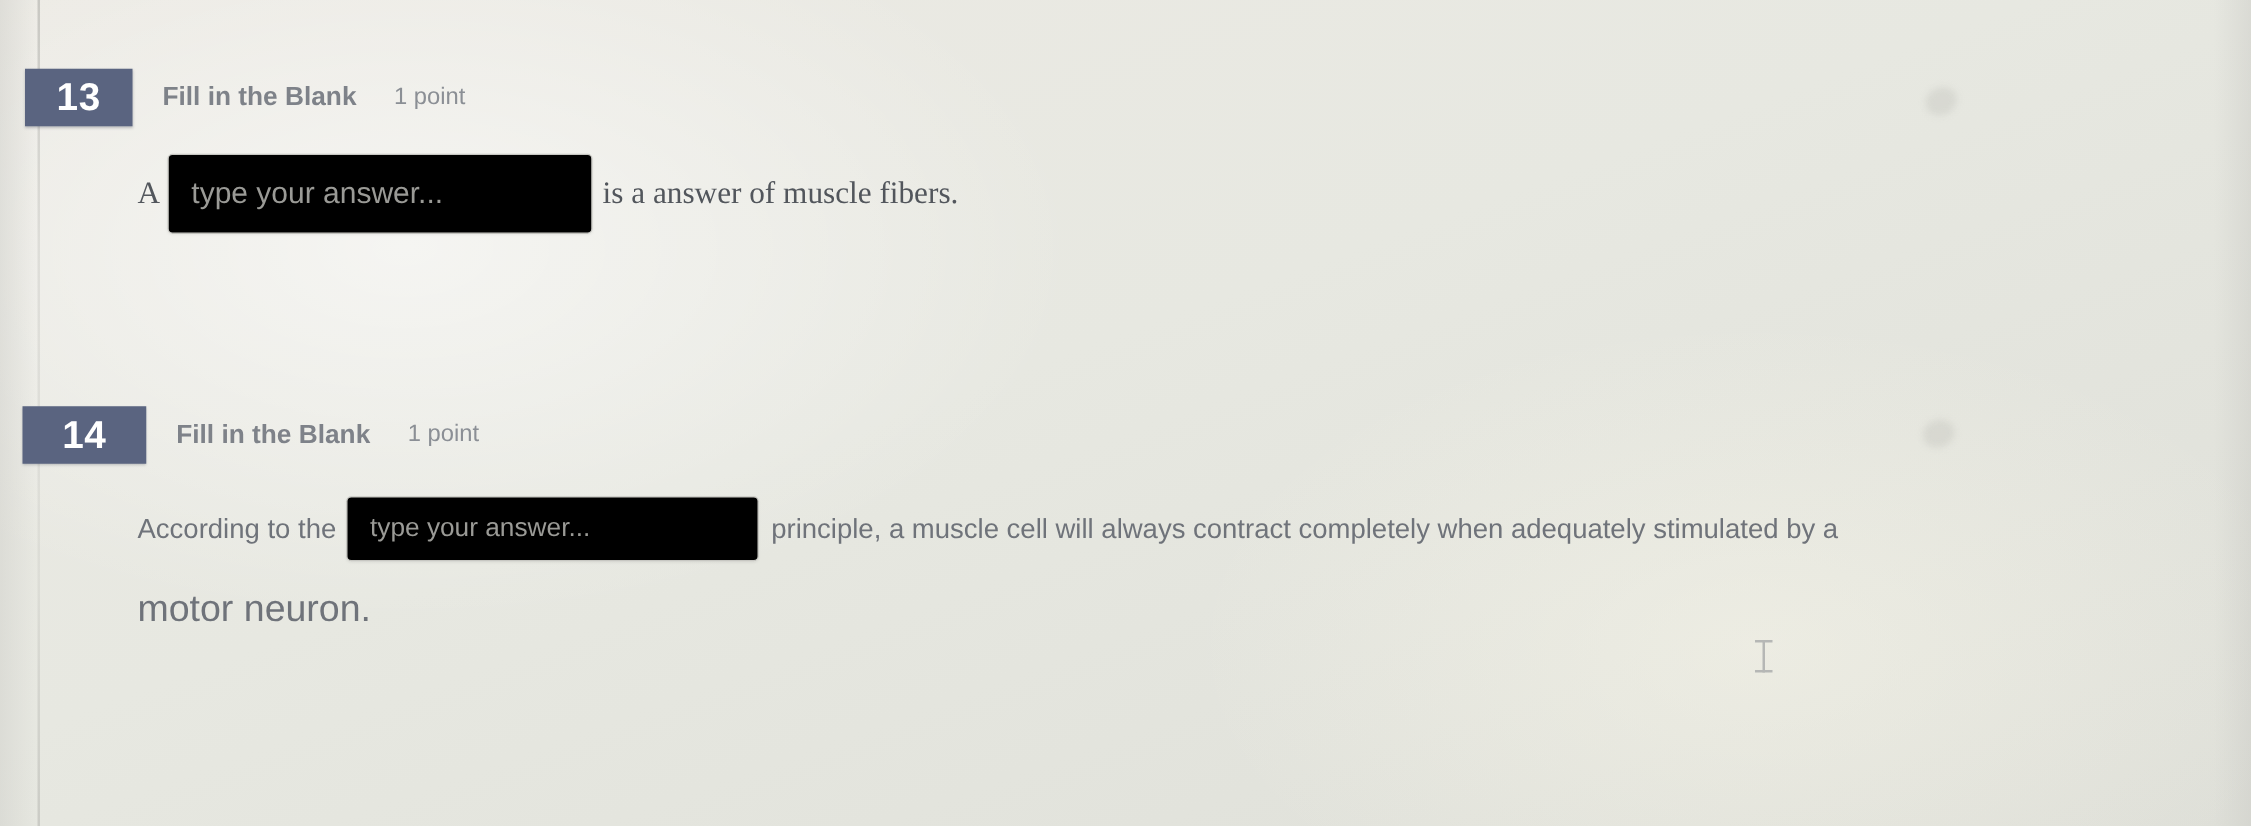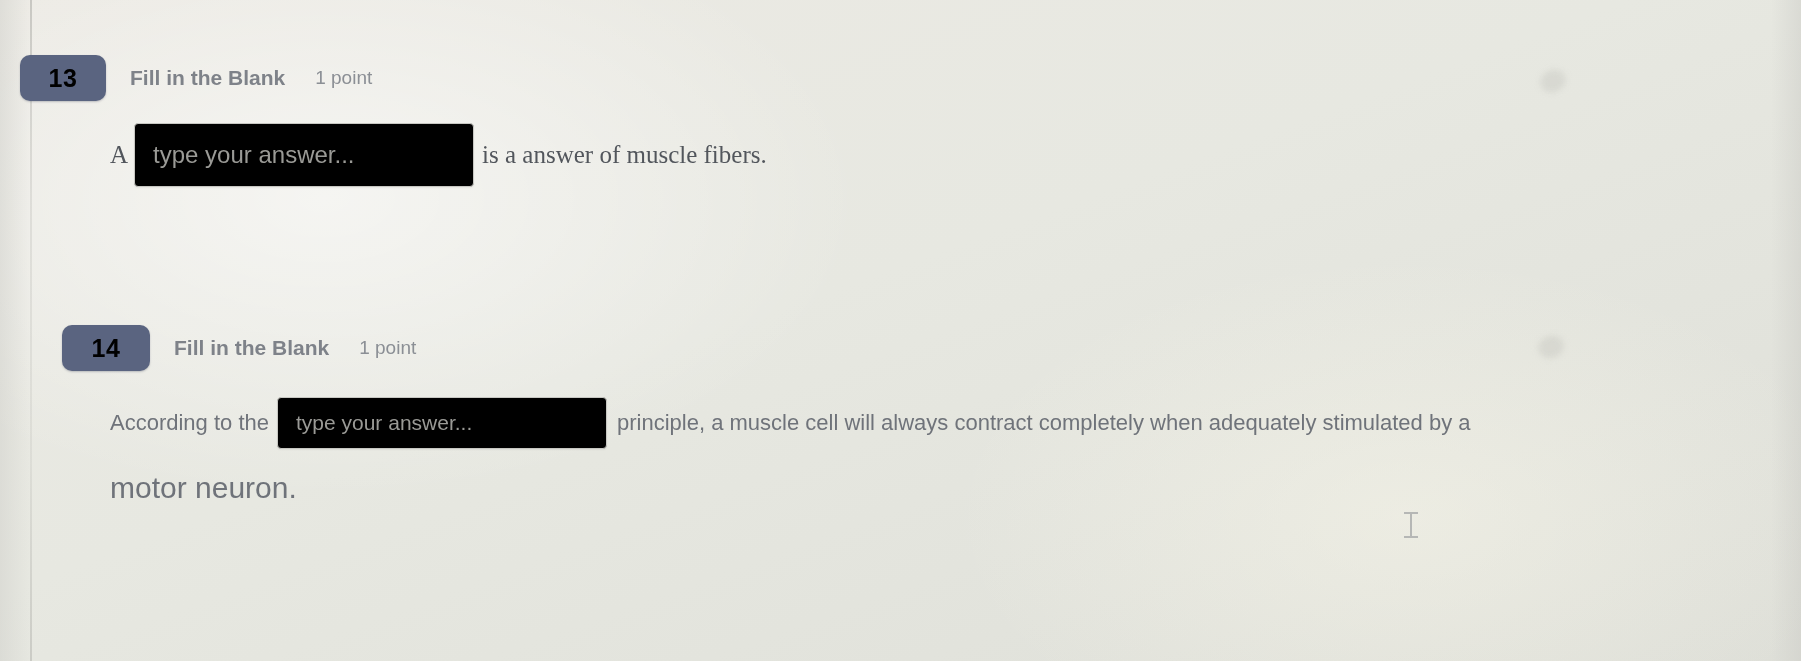--- a/index.html
+++ b/index.html
@@ -58,31 +58,30 @@
     display: flex;
     align-items: center;
   }
   .q13 .q-header { padding-left: 20px; }
   .q14 .q-header { padding-left: 18px; }
 
   .q-badge {
     width: 86px;
     height: 46px;
     background: #5a6480;
-    color: #000000;
+    color: #ffffff;
     display: flex;
     align-items: center;
     justify-content: center;
-    font-size: 25px;
+    font-size: 31px;
     font-weight: bold;
     letter-spacing: 0.5px;
     box-shadow: 0 1px 2px rgba(90,95,110,0.35);
-    border-radius: 10px;
-  }
-  .q14 .q-badge { width: 88px; margin-left: 44px; }
+  }
+  .q14 .q-badge { width: 99px; }
 
   .q-type {
     margin-left: 24px;
     font-size: 21px;
     color: #7e8289;
     font-weight: 700;
   }
   .q-points {
     margin-left: 30px;
     font-size: 19px;

